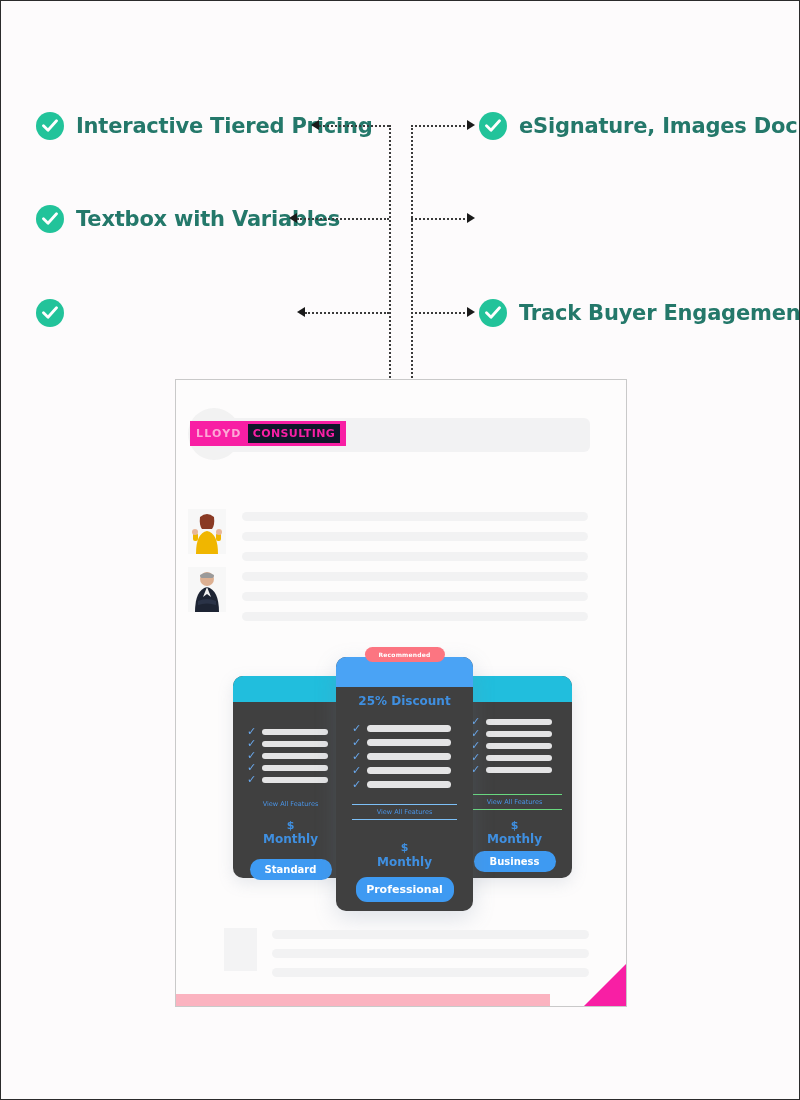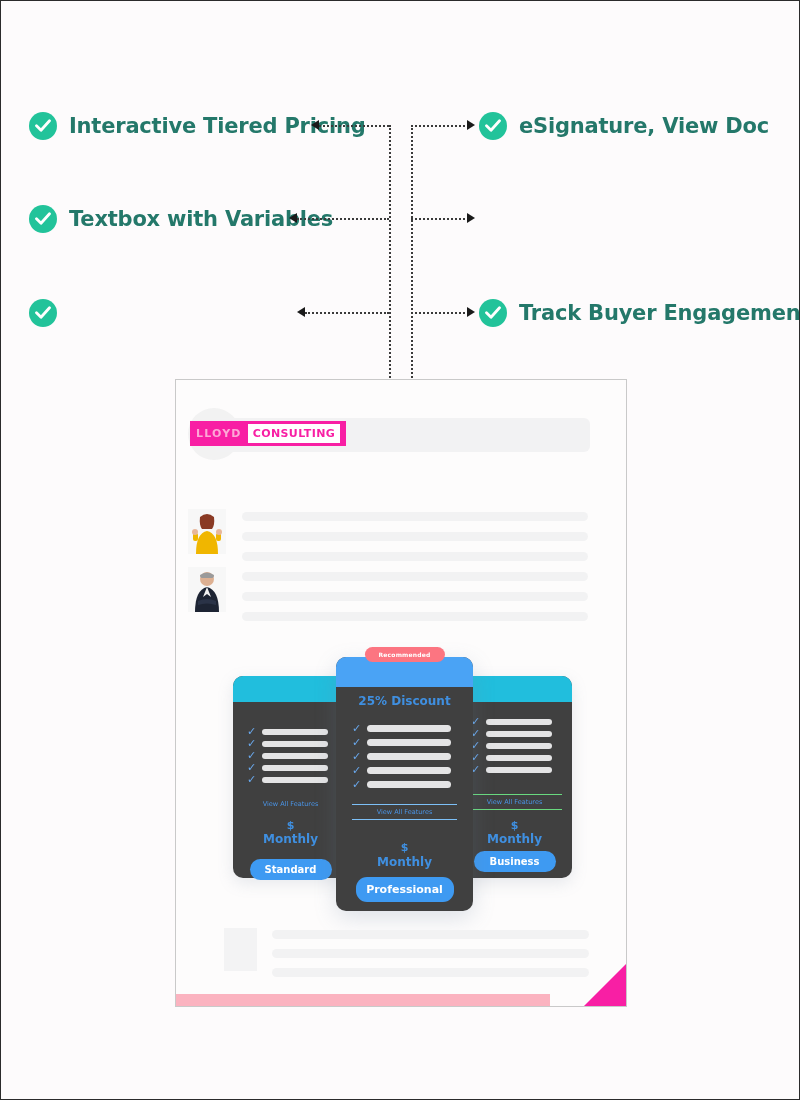--- a/index.html
+++ b/index.html
@@ -24,21 +24,21 @@
   }
 
   
   .feature {
     position: absolute;
     display: flex;
     align-items: center;
     gap: 12px;
     white-space: nowrap;
   }
-  .feature.left  { left: 28px; }
+  .feature.left  { left: 35px; }
   .feature.right { left: 478px; }
 
   .check-circle {
     width: 28px;
     height: 28px;
     border-radius: 50%;
     background: #22c39a;
     flex: 0 0 28px;
     position: relative;
   }
@@ -117,21 +117,21 @@
     font-size: 11px;
     font-weight: 700;
     letter-spacing: 1.2px;
     color: #fda8d6;
   }
   .logo-word2 {
     font-size: 11px;
     font-weight: 700;
     letter-spacing: 0.4px;
     color: #f81fa4;
-    background: #ffffff;
+    background: #0f172a;
     padding: 3px 5px;
     margin-left: 6px;
   }
 
   .avatar {
     position: absolute;
     width: 38px; height: 45px;
     overflow: hidden;
     background: #f4f4f4;
   }
@@ -326,21 +326,21 @@
         </svg>
     </span>
   </div>
 
   <div class="feature right" style="top:111px">
     <span class="check-circle">
       <svg width="16" height="14" viewBox="0 0 16 14">
           <path d="M1.5 6.8 L6 11.2 L14.5 1.8" stroke="#ffffff" stroke-width="2.8" fill="none" stroke-linecap="round" stroke-linejoin="round"></path>
         </svg>
     </span>
-    <span class="feature-label">eSignature, View Doc</span>
+    <span class="feature-label">eSignature, Images Doc</span>
   </div>
 
 
   <div class="feature right" style="top:298px">
     <span class="check-circle">
       <svg width="16" height="14" viewBox="0 0 16 14">
           <path d="M1.5 6.8 L6 11.2 L14.5 1.8" stroke="#ffffff" stroke-width="2.8" fill="none" stroke-linecap="round" stroke-linejoin="round"></path>
         </svg>
     </span>
     <span class="feature-label">Track Buyer Engagement</span>

